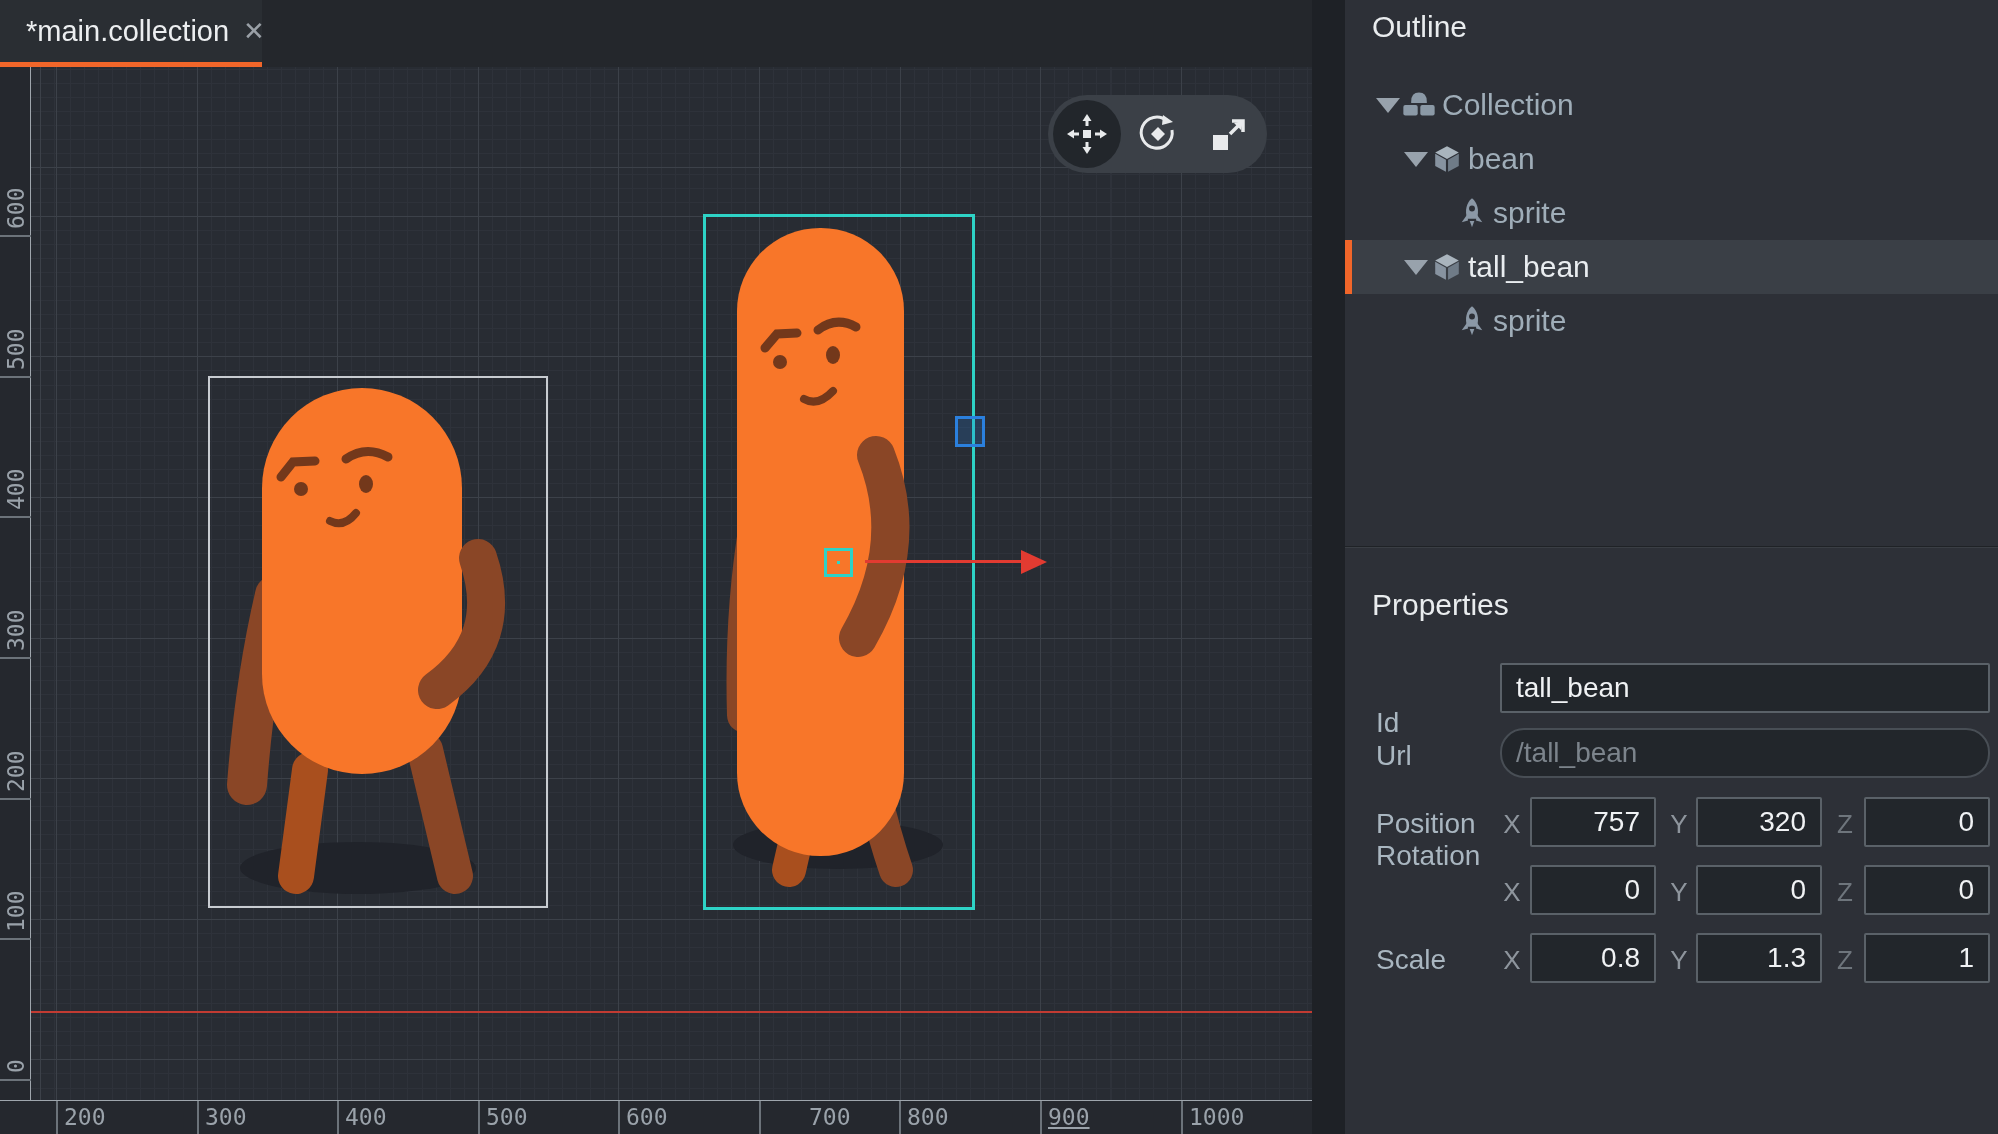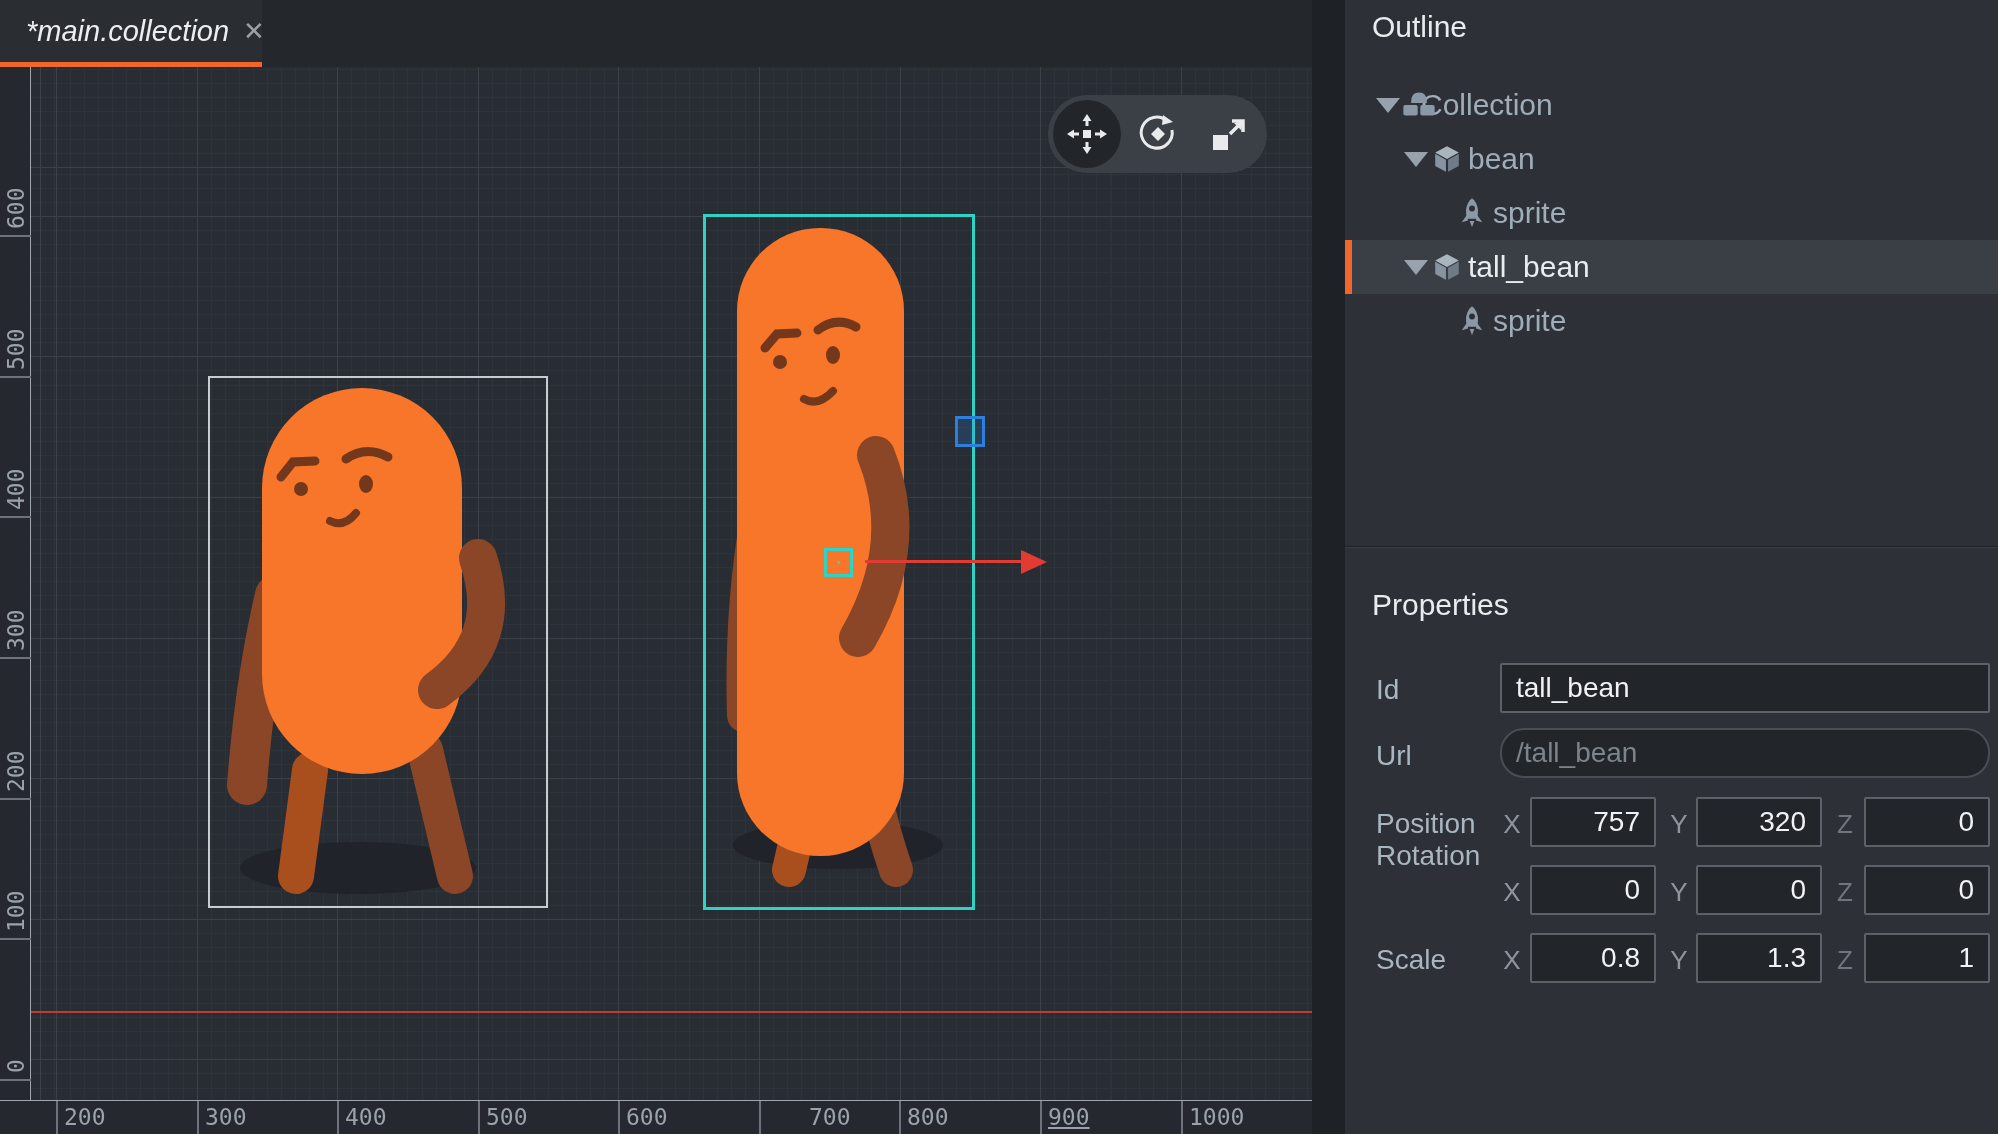--- a/index.html
+++ b/index.html
@@ -5,21 +5,21 @@
   * { margin:0; padding:0; box-sizing:border-box; }
   html,body { width:1998px; height:1134px; background:#1d2023; overflow:hidden;
               font-family:"Liberation Sans", sans-serif; }
   #app { position:relative; width:1998px; height:1134px; background:#24272c; }
 
   
   #tabbar { position:absolute; left:0; top:0; width:1312px; height:67px; background:#24272c; }
   #tab-active { position:absolute; left:0; top:0; width:262px; height:62px; background:#2a2e33;
                 display:flex; align-items:center; padding-left:16px; cursor:pointer; }
   #tab-underline { position:absolute; left:0; top:62px; width:262px; height:5px; background:var(--accent,#f1662a); }
-  #tab-title { color:#eceef0; font-size:29px; margin-left:10px; white-space:nowrap;font-style:italic; }
+  #tab-title { color:#eceef0; font-size:29px; margin-left:10px; white-space:nowrap; }
   #tab-close { color:#9aa0a7; font-size:26px; margin-left:14px; cursor:pointer; }
 
   
   #canvas { position:absolute; left:0; top:67px; width:1312px; height:1067px; background:#282c33; }
   #grid { position:absolute; left:31px; top:0; width:1281px; height:1033px;
     background-image:
       repeating-linear-gradient(90deg, #3c4149 0 1px, transparent 1px 140.6px),
       repeating-linear-gradient(0deg,  #3c4149 0 1px, transparent 1px 140.6px),
       repeating-linear-gradient(90deg, #2e323a 0 1px, transparent 1px 14.06px),
       repeating-linear-gradient(0deg,  #2e323a 0 1px, transparent 1px 14.06px);
@@ -224,21 +224,21 @@
   <div id="panel">
     <div class="panel-title" id="outline-title">Outline</div>
 
     <div class="tree-row" style="top:78px">
       <span class="tri" style="left:31px"></span>
       <svg class="tree-icon" style="left:57px" width="34" height="30" viewBox="0 0 26 23">
         <path d="M7 9 Q7 2 13 2 Q19 2 19 9 Z M7 9 H19 V10 H7 Z" fill="#8b99a6"></path>
         <rect x="1" y="11.5" width="11" height="8" rx="1.5" fill="#8b99a6"></rect>
         <rect x="14" y="11.5" width="11" height="8" rx="1.5" fill="#8b99a6"></rect>
       </svg>
-      <span class="tree-label" style="margin-left:76px">Collection</span>
+      <span class="tree-label" style="margin-left:97px">Collection</span>
     </div>
 
     <div class="tree-row" style="top:132px">
       <span class="tri" style="left:59px"></span>
       <svg class="tree-icon" style="left:87px" width="30" height="30" viewBox="0 0 26 28">
         <polygon points="13,2 24,8 13,14 2,8" fill="#a9b4bd"></polygon>
         <polygon points="2,9 12,14.7 12,26 2,20.5" fill="#8793a0"></polygon>
         <polygon points="24,9 14,14.7 14,26 24,20.5" fill="#6f7b87"></polygon>
       </svg>
       <span class="tree-label" style="margin-left:123px">bean</span>
@@ -272,21 +272,21 @@
         <path d="M8 15 L3 22 L8.5 20.5 Z" fill="#8b98a6"></path>
         <path d="M16 15 L21 22 L15.5 20.5 Z" fill="#8b98a6"></path>
         <path d="M10 21 L12 26.5 L14 21 Z" fill="#8b98a6"></path>
       </svg>
       <span class="tree-label" style="margin-left:148px">sprite</span>
     </div>
 
     <div id="section-divider"></div>
     <div class="panel-title" id="properties-title">Properties</div>
 
-    <div class="prop-label" style="top:674px">Id</div>
+    <div class="prop-label" style="top:707px">Id</div>
     <input class="field wide" style="top: 663px;" value="tall_bean">
 
     <div class="prop-label" style="top:740px">Url</div>
     <input class="field wide dim" style="top: 728px;" value="/tall_bean">
 
     <div class="prop-label" style="top:808px">Position</div>
     <span class="axis-label" style="left:155px; top:809px">X</span>
     <input class="field num" style="left: 185px; top: 797px;" value="757">
     <span class="axis-label" style="left:322px; top:809px">Y</span>
     <input class="field num" style="left: 351px; top: 797px;" value="320">

